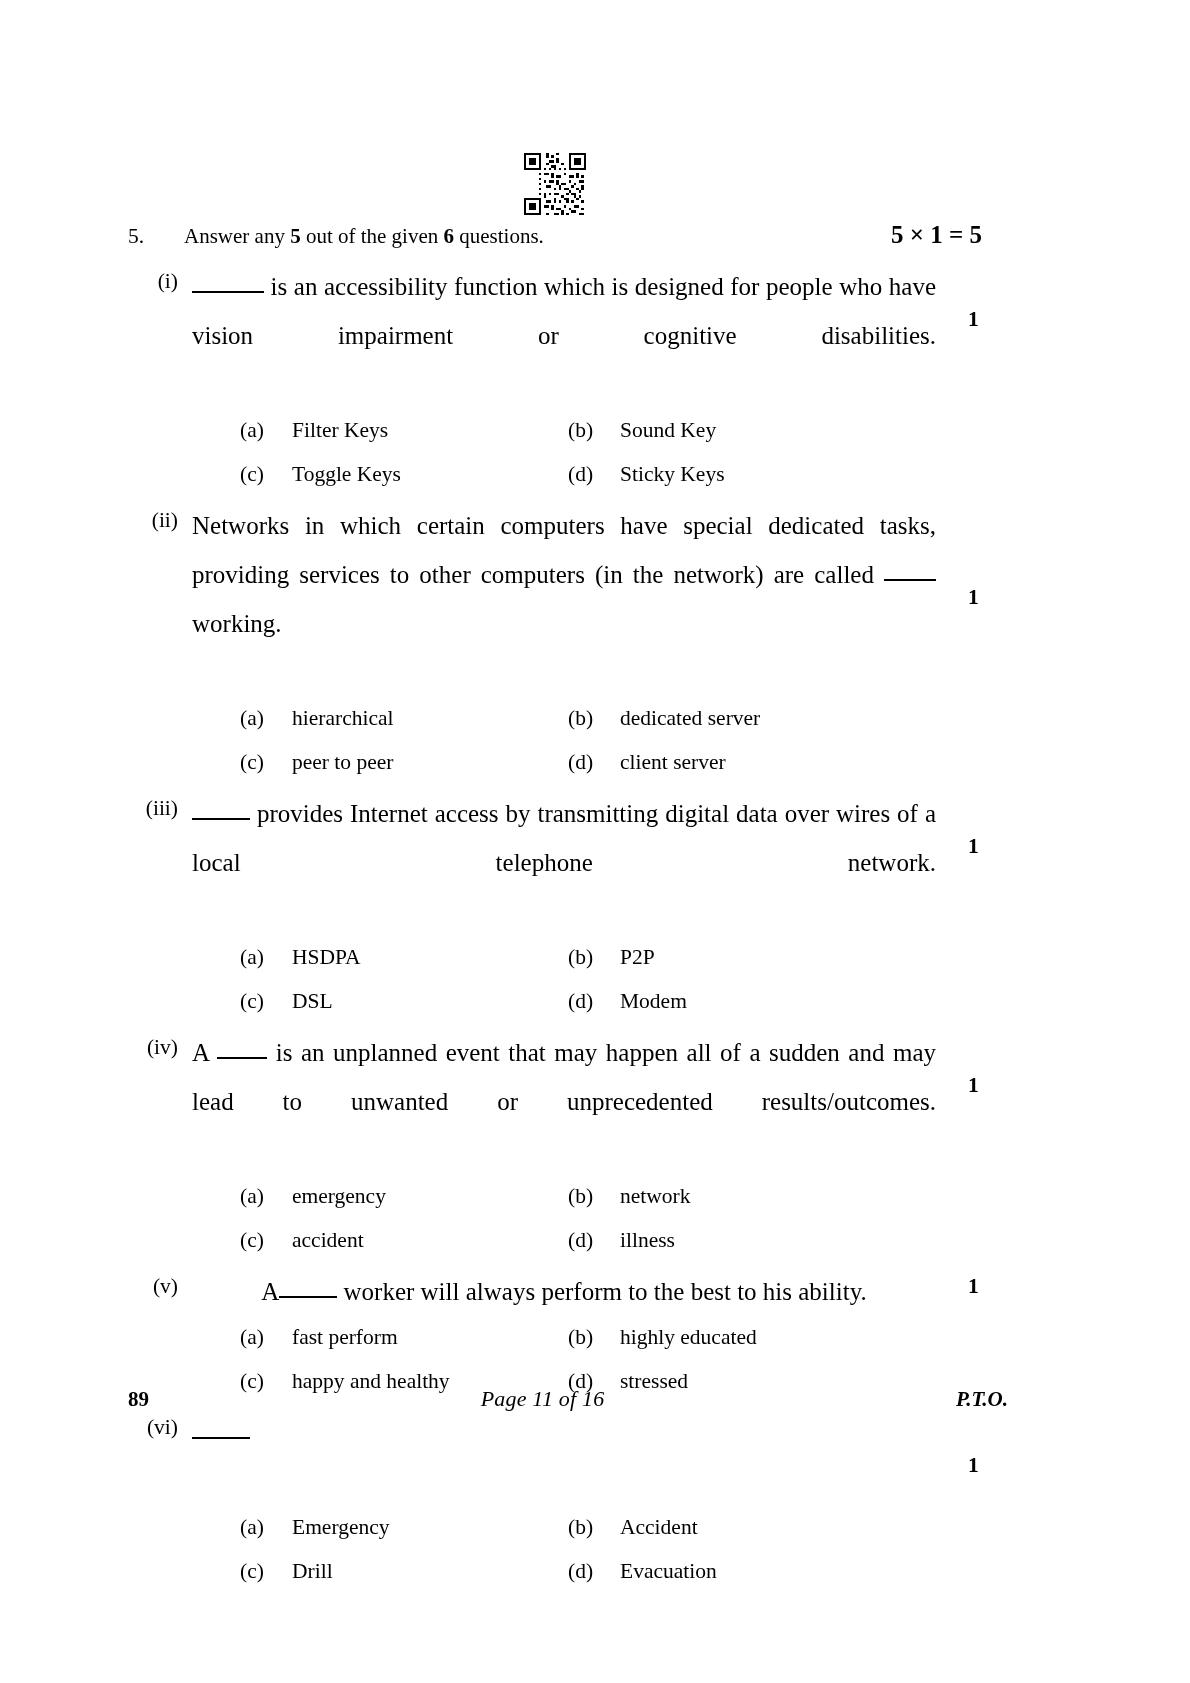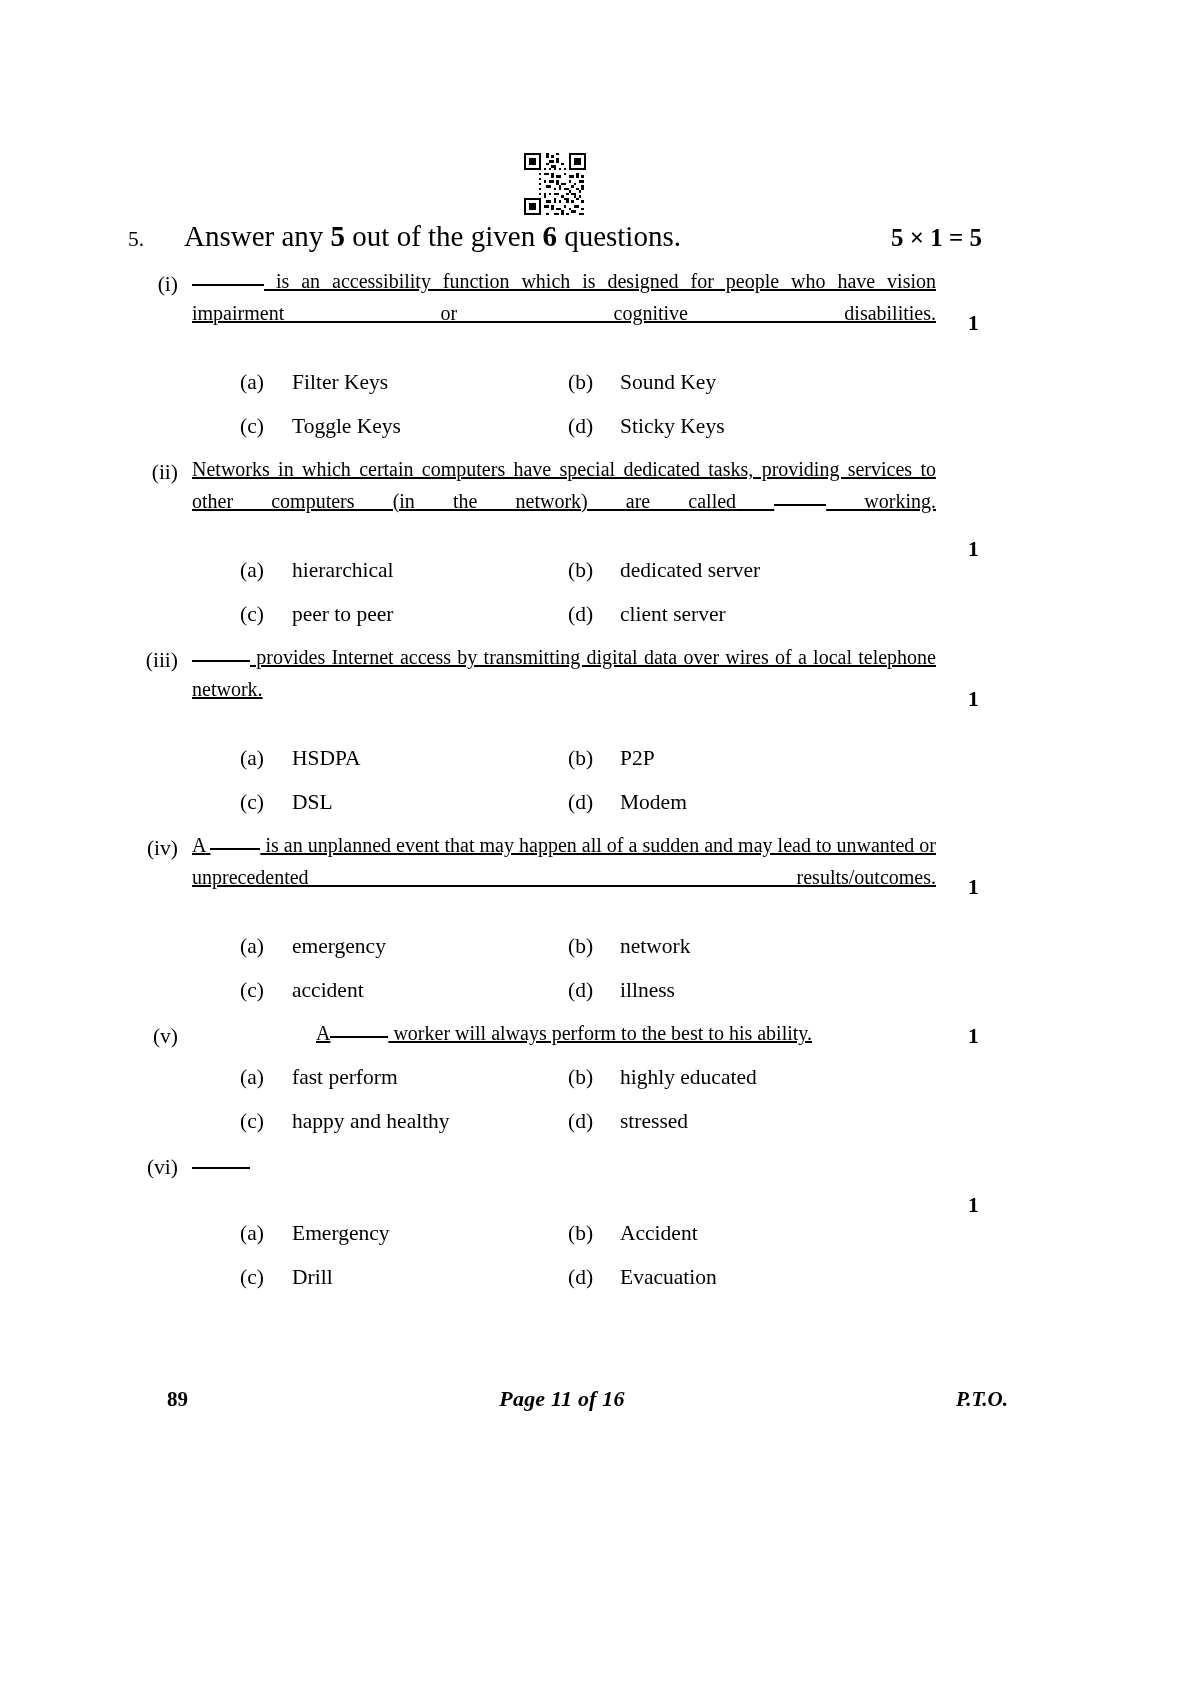--- a/index.html
+++ b/index.html
@@ -52,21 +52,21 @@
     line-height: 1.0;
     margin-bottom: 14px;
   }
   .q-head .qnum {
     width: 56px;
     flex: 0 0 56px;
     font-size: 21.5px;
   }
   .q-head .qtext {
     flex: 1 1 auto;
-    font-size: 29px;
+    font-size: 21px;
   }
   .q-head .qmarks {
     flex: 0 0 auto;
     font-weight: bold;
     font-size: 25px;
     white-space: nowrap;
     padding-right: 26px;
   }
   b, strong { font-weight: bold; }
 
@@ -83,28 +83,27 @@
     flex: 0 0 64px;
     width: 64px;
     text-align: right;
     padding-right: 14px;
     box-sizing: border-box;
     font-size: 21.5px;
     line-height: 38.5px;
   }
   .stem {
     flex: 1 1 auto;
-    font-size: 20px;
-    line-height: 32px;
+    font-size: 25px;
+    line-height: 49px;
     text-align: justify;
     text-justify: inter-word;
     padding-right: 72px;
     box-sizing: border-box;
     hyphens: none;
-    text-decoration: underline;
   }
   .stem.nojust { text-align: center; }
   .stem::after {
     content: "";
     display: inline-block;
     width: 100%;
     height: 0;
   }
   .stem.nojust::after { display: none; }
 
@@ -162,26 +161,25 @@
     top: 1386px;
     width: 880px;
     display: flex;
     align-items: baseline;
     font-size: 21px;
   }
   .footer .code {
     flex: 0 0 auto;
     font-weight: bold;
     font-size: 21px;
-    margin-left: 39px;
   }
   .footer .pageno {
     flex: 1 1 auto;
     text-align: center;
-    font-weight: bold;
+    font-weight: normal;
     font-style: italic;
     font-size: 22px;
     letter-spacing: .2px;
   }
   .footer .pto {
     flex: 0 0 auto;
     font-weight: bold;
     font-style: italic;
     font-size: 21px;
     margin-left: 20px;

